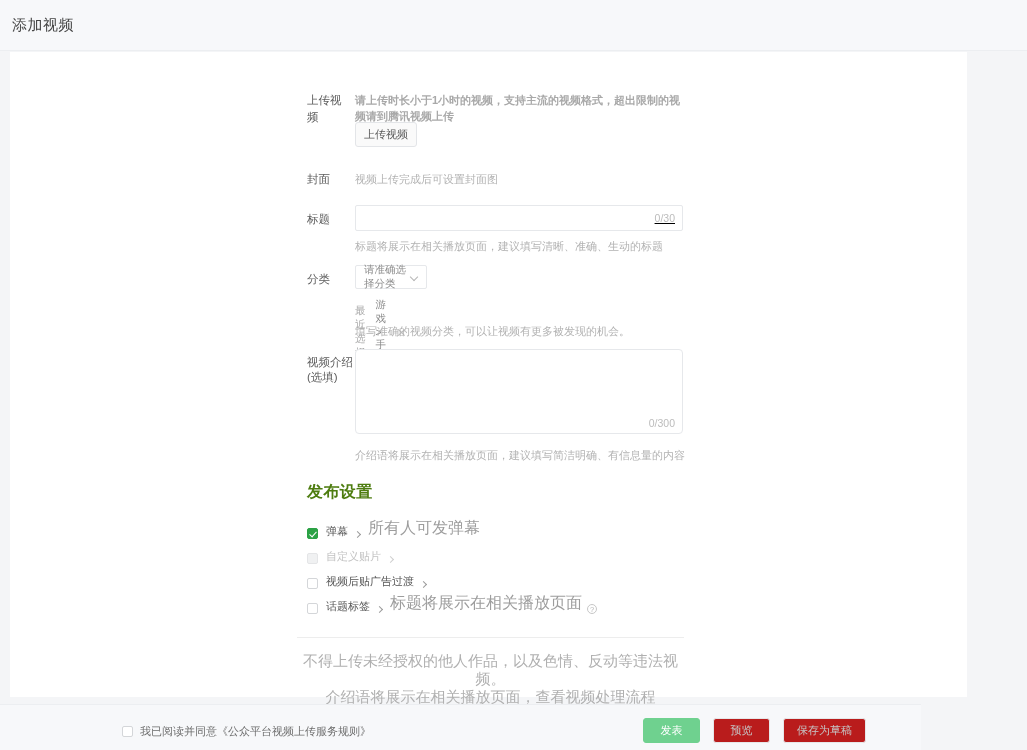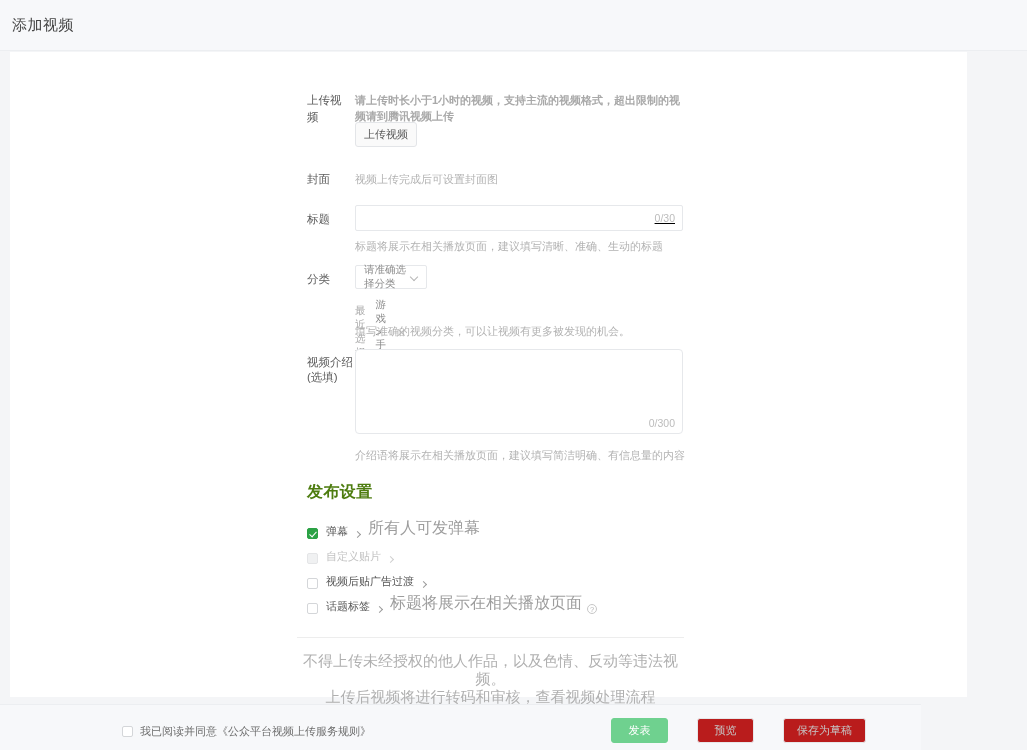--- a/index.html
+++ b/index.html
@@ -204,21 +204,21 @@
   }
   .agree {
     position: absolute; left: 122px; top: 19px;
     display: flex; align-items: center;
     font-size: 11px; color: #6d6d6d;
   }
   .agree .cb { margin-right: 7px; }
   .agree a { color: #6d6d6d; text-decoration: none; }
   .actions {
     position: absolute; right: 55px; top: 13px;
-    display: flex; align-items: center; gap: 29px;
+    display: flex; align-items: center; gap: 13px;
   }
   .btn {
     height: 25px; min-width: 57px; padding: 0 13px;
     border-radius: 3px; font-size: 11px;
     display: flex; align-items: center; justify-content: center;
     cursor: pointer; border: 1px solid transparent;
   }
   .btn-primary { background: #6fd18f; color: #ffffff; border-color: #6fd18f; }
   .btn-ghost {
     background: #b91c1c; color: #c6c6c6;
@@ -316,21 +316,21 @@
       </div>
     </div>
 
   </div>
 
   <div class="divider"></div>
 
   <div class="notice">
     <div>不得上传未经授权的他人作品，以及色情、反动等违法视频。</div>
     <div>
-      <span>上传后视频将进行转码和审核，</span><a>查看视频处理流程</a>
+      <span>介绍语将展示在相关播放页面，</span><a>查看视频处理流程</a>
     </div>
   </div>
 
   <div class="bottombar">
     <div class="agree">
       <span class="cb"></span>
       <span>我已阅读并同意</span>
         <a>《公众平台视频上传服务规则》</a>
     </div>
     <div class="actions">

